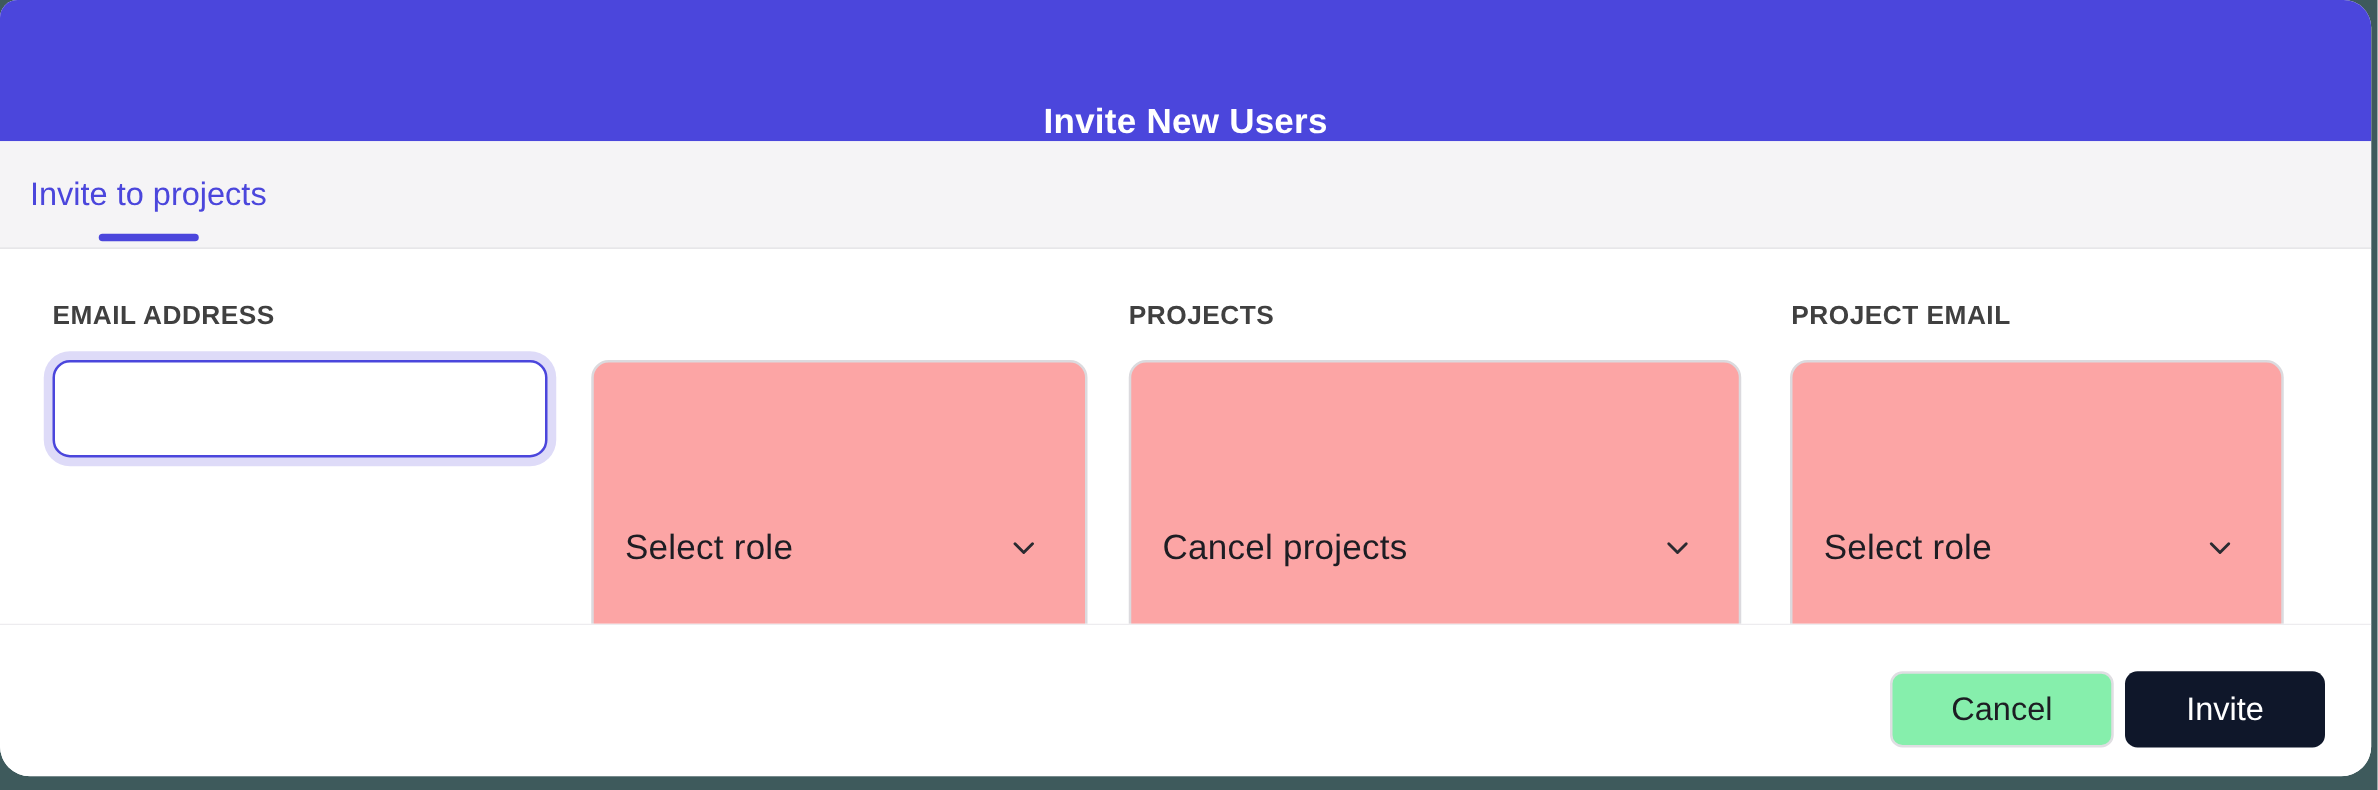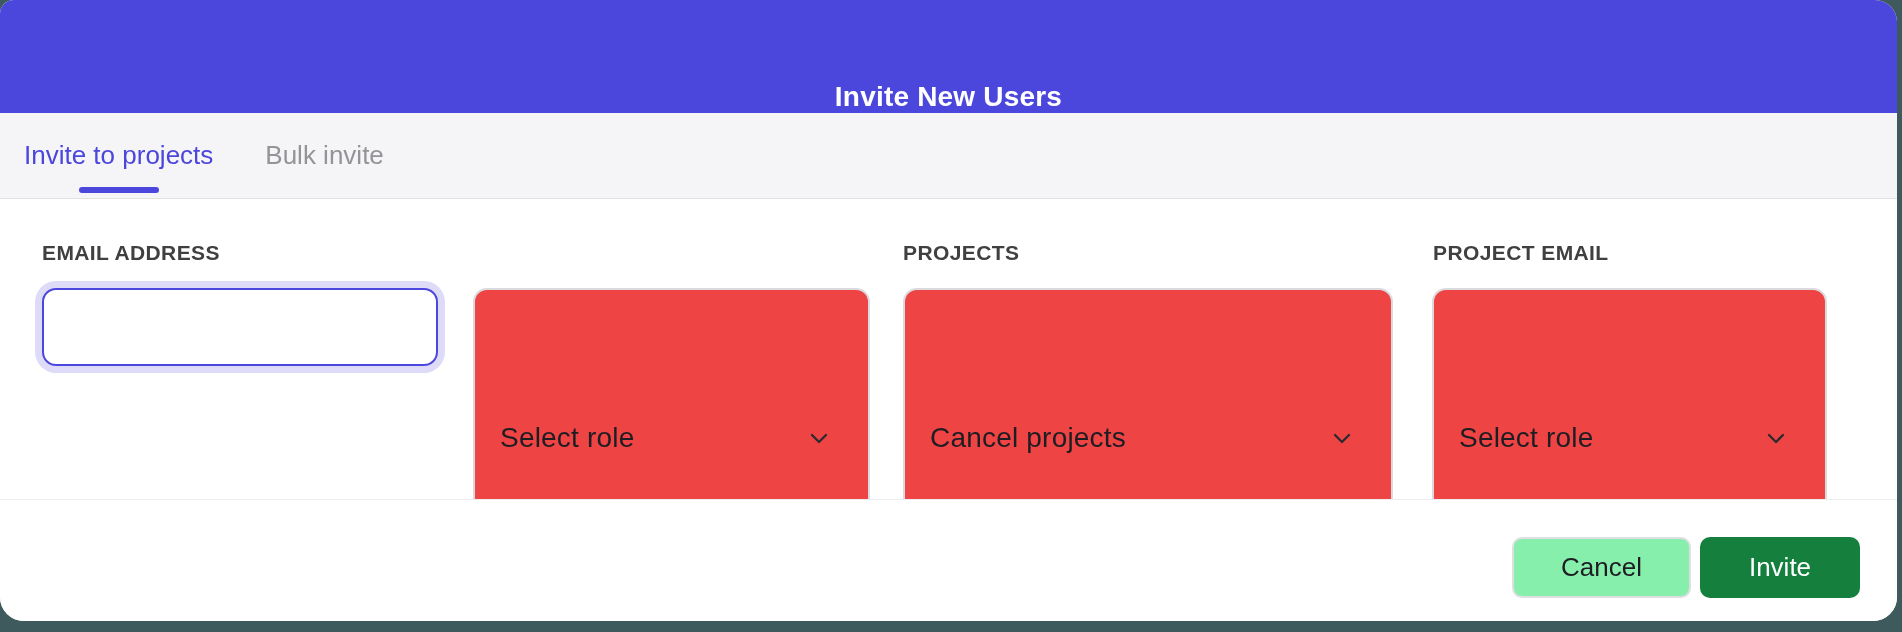--- a/index.html
+++ b/index.html
@@ -93,21 +93,21 @@
     font-size: 28px;
     color: #1d1d23;
     padding: 0 24px;
     outline: none;
   }
 
   .select {
     width: 100%; height: 100%;
     border: 2px solid #dbdade;
     border-radius: 14px;
-    background: #ef4444;
+    background: #fca5a5;
     display: flex; align-items: center; justify-content: space-between;
     padding: 0 36px 0 25px;
     cursor: pointer;
   }
   .select-value {
     font-size: 28px;
     color: #1d1d23;
     letter-spacing: 0.2px;
   }
   .chevron { width: 26px; height: 26px; flex: 0 0 auto; }
@@ -130,42 +130,38 @@
     cursor: pointer;
   }
   .btn-cancel {
     left: 1512px; width: 179px;
     background: #86efac;
     border: 2px solid #dfdee2;
     color: #1d1d23;
   }
   .btn-invite {
     left: 1700px; width: 160px;
-    background: #15803d;
+    background: #0f172a;
     border: none;
     color: #ffffff;
   }
 </style>
 </head>
 <body>
 
 <div class="modal">
 
   <div class="modal-header">
     <div class="modal-title">Invite New Users</div>
   </div>
 
   <div class="tabbar">
     <div class="tab active">
       <span>Invite to projects</span>
       <div class="tab-indicator"></div>
-    </div>
-    <div class="tab">
-      <span>Bulk invite</span>
-
     </div>
   </div>
 
   <div class="form-area">
 
     <div class="field-label" style="left:42px;">EMAIL ADDRESS</div>
     <div class="field-label" style="left:903px;">PROJECTS</div>
     <div class="field-label" style="left:1433px;">PROJECT EMAIL</div>
 
     <div class="control" style="left:42px; width:396px;">

